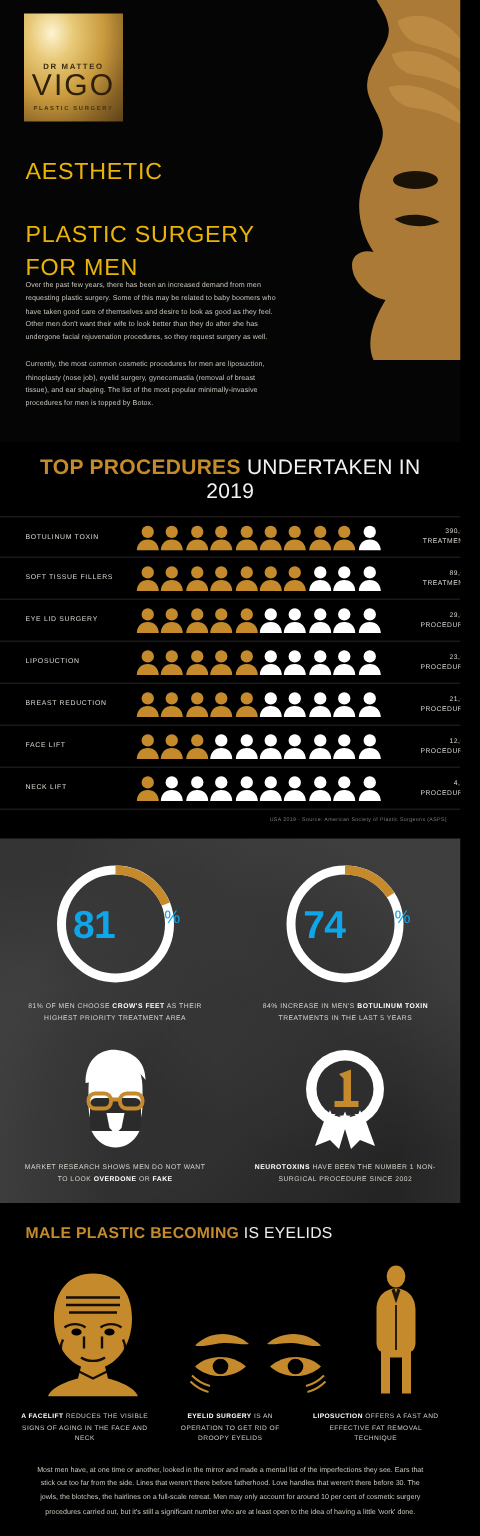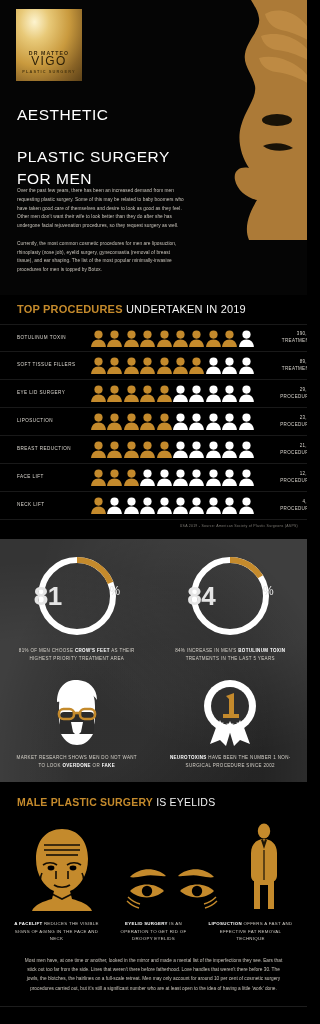--- a/index.html
+++ b/index.html
@@ -33,47 +33,47 @@
       radial-gradient(ellipse at 28% 18%, #fdf4cf 0%, #e8c978 22%, #c99a3e 52%, #8a6426 78%, #5d4218 100%);
     display: flex; flex-direction: column;
     align-items: center; justify-content: flex-end;
     padding-bottom: 7px;
   }
   .logo-top {
     font-size: 5.2px; letter-spacing: 1.1px; color: #3b2b0e;
     font-weight: 700;
   }
   .logo-main {
-    font-size: 12px; letter-spacing: 1.4px; color: #2e2109;
+    font-size: 20px; letter-spacing: 1.4px; color: #2e2109;
     font-weight: 400; line-height: 1.05; margin-top: -1px;
   }
   .logo-sub {
     font-size: 3.9px; letter-spacing: 1.1px; color: #4a3610;
     font-weight: 700; margin-top: 1px;
   }
   .hero-title {
     position: absolute; left: 17px; top: 104px;
     font-size: 15.5px; line-height: 1.37;
     letter-spacing: .5px;
-    color: #ffffff; font-weight: 400;
+    color: #eab308; font-weight: 400;
   }
   .hero-body {
     position: absolute; left: 17px; top: 187px; width: 168px;
   }
   .hero-body p {
     font-size: 4.75px; line-height: 1.85;
     color: #c9c4bb; letter-spacing: .06px;
   }
   .hero-body p + p { margin-top: 9px; }
 
   
   .procs { background: #000; padding: 0 0 4px; position: relative; }
   .procs-head {
     padding: 8px 17px 9px;
-    font-size: 11px; letter-spacing: .2px; color: #fff;
+    font-size: 14px; letter-spacing: .2px; color: #fff; text-align: center;
   }
   .procs-head .gold { color: #c48a2c; font-weight: 700; }
   .procs-head .plain { color: #f2f2f2; font-weight: 400; }
 
   .row {
     display: flex; align-items: center;
     height: 28px;
     padding: 0 8px 0 17px;
     border-bottom: 1px solid #191919;
   }
@@ -116,23 +116,23 @@
       radial-gradient(ellipse at 12% 72%, rgba(255,255,255,.055) 0 30%, transparent 62%),
       radial-gradient(ellipse at 78% 20%, rgba(255,255,255,.05) 0 26%, transparent 60%),
       radial-gradient(ellipse at 55% 95%, rgba(0,0,0,.30) 0 40%, transparent 75%);
     pointer-events: none;
   }
   .donuts { display: flex; position: relative; }
   .donut-cell { flex: 1 1 50%; display: flex; flex-direction: column; align-items: center; }
   .donut-wrap { position: relative; width: 86px; height: 86px; }
   .donut-num {
     position: absolute; inset: 0;
-    display: flex; align-items: center; justify-content: space-between;
-    color: #e5e5e5; font-weight: 700;
-    font-size: 26px; letter-spacing: -.5px;
+    display: flex; align-items: center; justify-content: flex-end;
+    color: #0ea5e9; font-weight: 700;
+    font-size: 26px; letter-spacing: -.5px; gap: 32px;
   }
   .donut-num sup { font-size: 12px; font-weight: 400; top: -.45em; position: relative; margin-left: 1px; }
   .donut-cap {
     margin-top: 8px; width: 120px; text-align: center;
     font-size: 4.5px; line-height: 1.7; letter-spacing: .35px;
     color: #d6d2ca; text-transform: uppercase;
   }
   .donut-cap b { color: #fff; font-weight: 700; }
 
   .icons2 { display: flex; position: relative; margin-top: 14px; }
@@ -592,21 +592,21 @@
       </div>
     </div>
 
     <div class="donut-cell">
       <div class="donut-wrap">
         <svg viewBox="0 0 86 86">
           <circle cx="43" cy="43" r="36" fill="none" stroke="#ffffff" stroke-width="6"></circle>
           <circle id="arc1" cx="43" cy="43" r="36" fill="none" stroke="#c48a2c" stroke-width="6" stroke-linecap="butt" transform="rotate(-90 43 43)" stroke-dasharray="36.19114736935442 190.0035236891107"></circle>
         </svg>
         <div class="donut-num">
-          <span>84</span>
+          <span>74</span>
             <sup>%</sup>
         </div>
       </div>
       <div class="donut-cap">
         <span>84% INCREASE IN MEN'S </span><b>BOTULINUM TOXIN</b><span> TREATMENTS IN THE LAST 5 YEARS</span>
       </div>
     </div>
   </div>
 
   <div class="icons2">
@@ -647,21 +647,21 @@
       </svg>
       <div class="icon-cap">
         <b>NEUROTOXINS</b><span> HAVE BEEN THE NUMBER 1 NON-SURGICAL PROCEDURE SINCE 2002</span>
       </div>
     </div>
   </div>
 </div>
 
 <div class="male">
   <div class="male-head">
-    <span class="gold">MALE PLASTIC SURGERY</span><span class="plain"> IS EYELIDS</span><br>
+    <span class="gold">MALE PLASTIC BECOMING</span><span class="plain"> IS EYELIDS</span><br>
   </div>
 
   <div class="male-icons">
 
     <svg width="72" height="84" viewBox="0 0 72 84">
       <g fill="#c48a2c">
         <path d="M36 2 C52 2 62 14 62 32 C62 48 54 60 44 64 L46 72 C54 74 64 78 66 84
                  L6 84 C8 78 18 74 26 72 L28 64 C18 60 10 48 10 32 C10 14 20 2 36 2 Z"></path>
       </g>
       <g stroke="#000" stroke-width="1.6" fill="none" opacity=".9">

